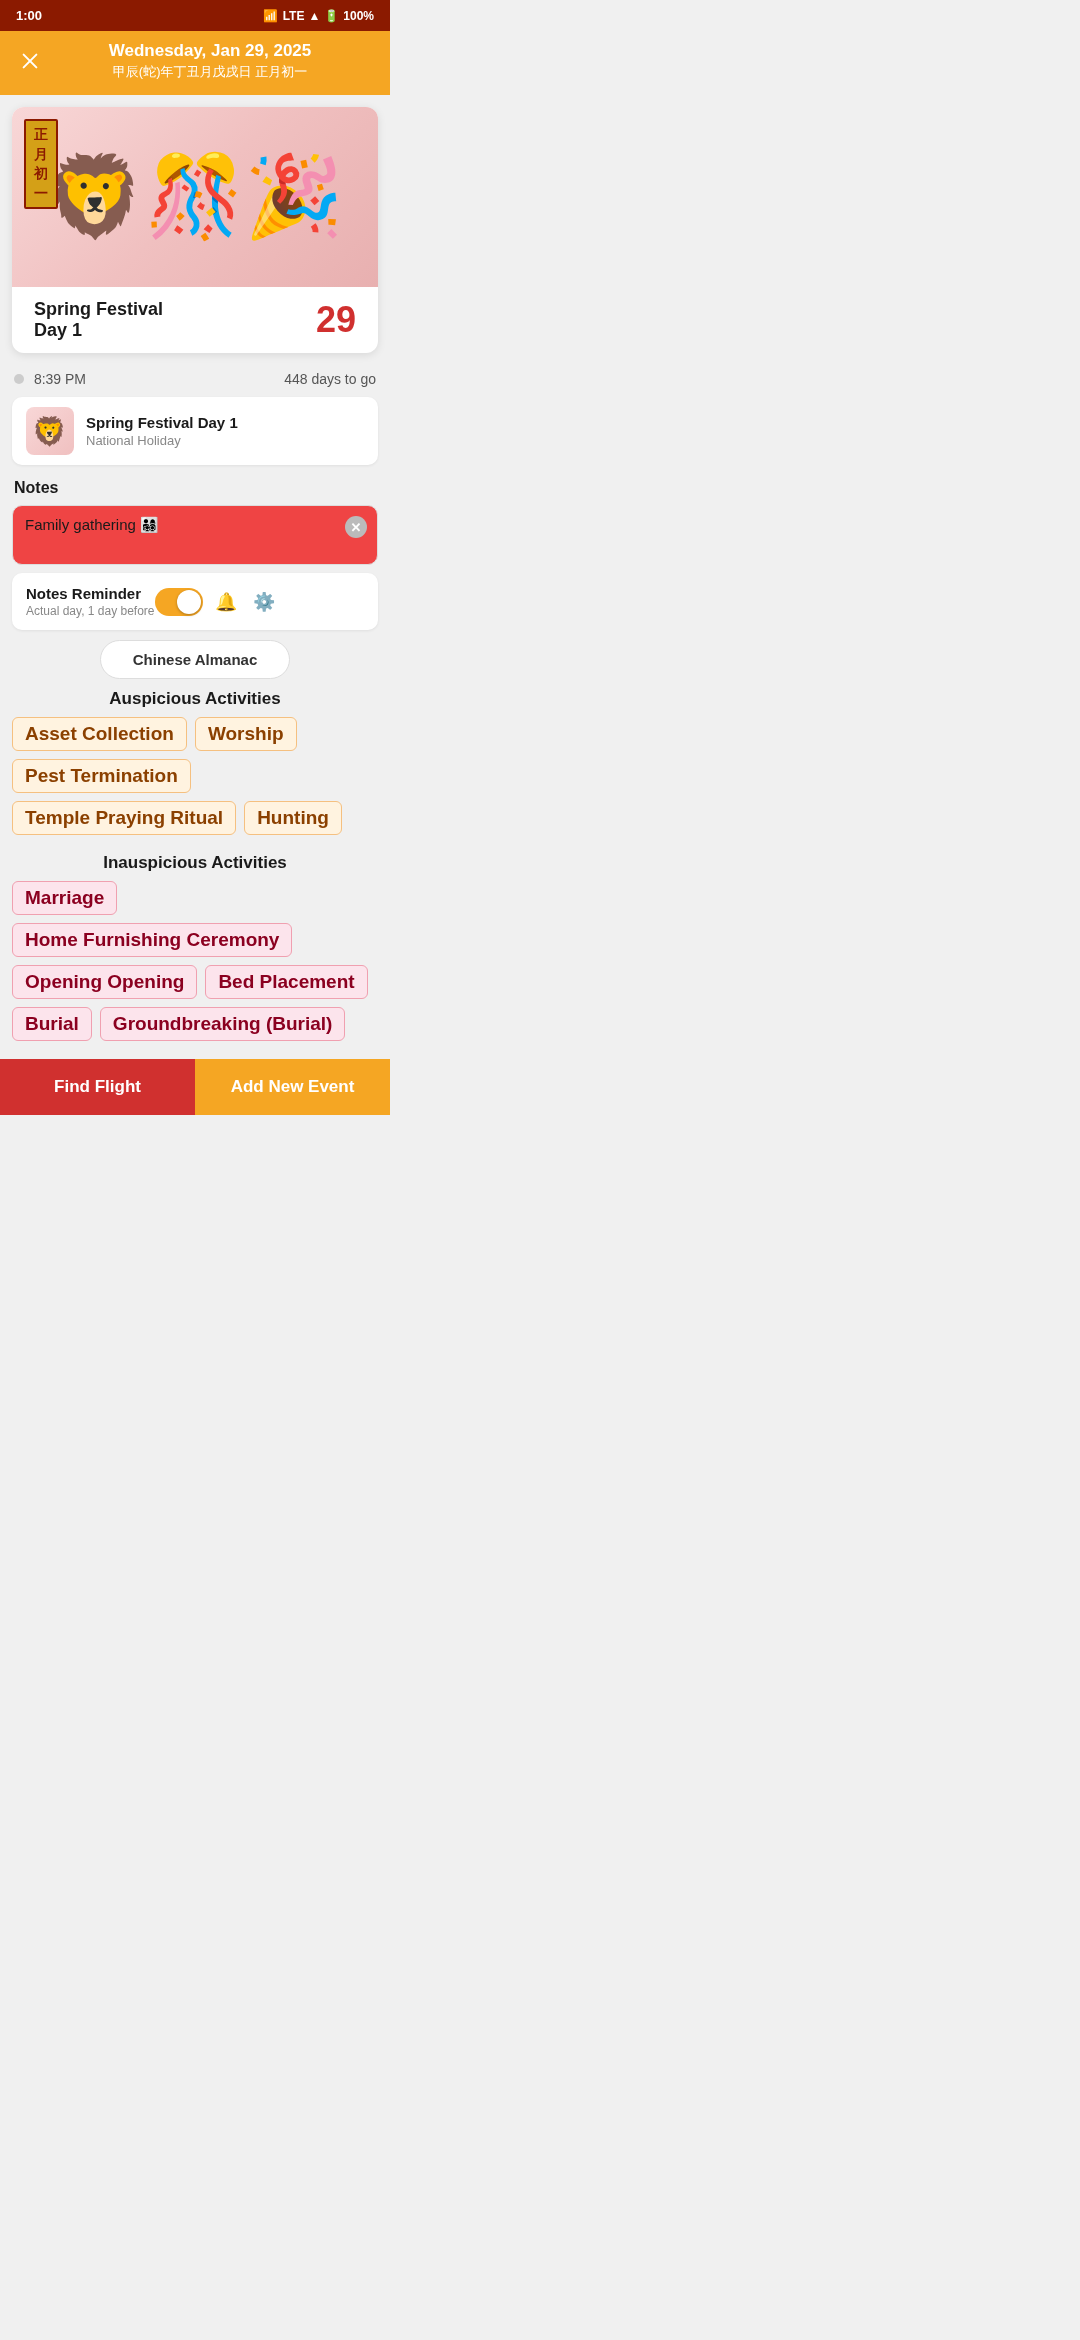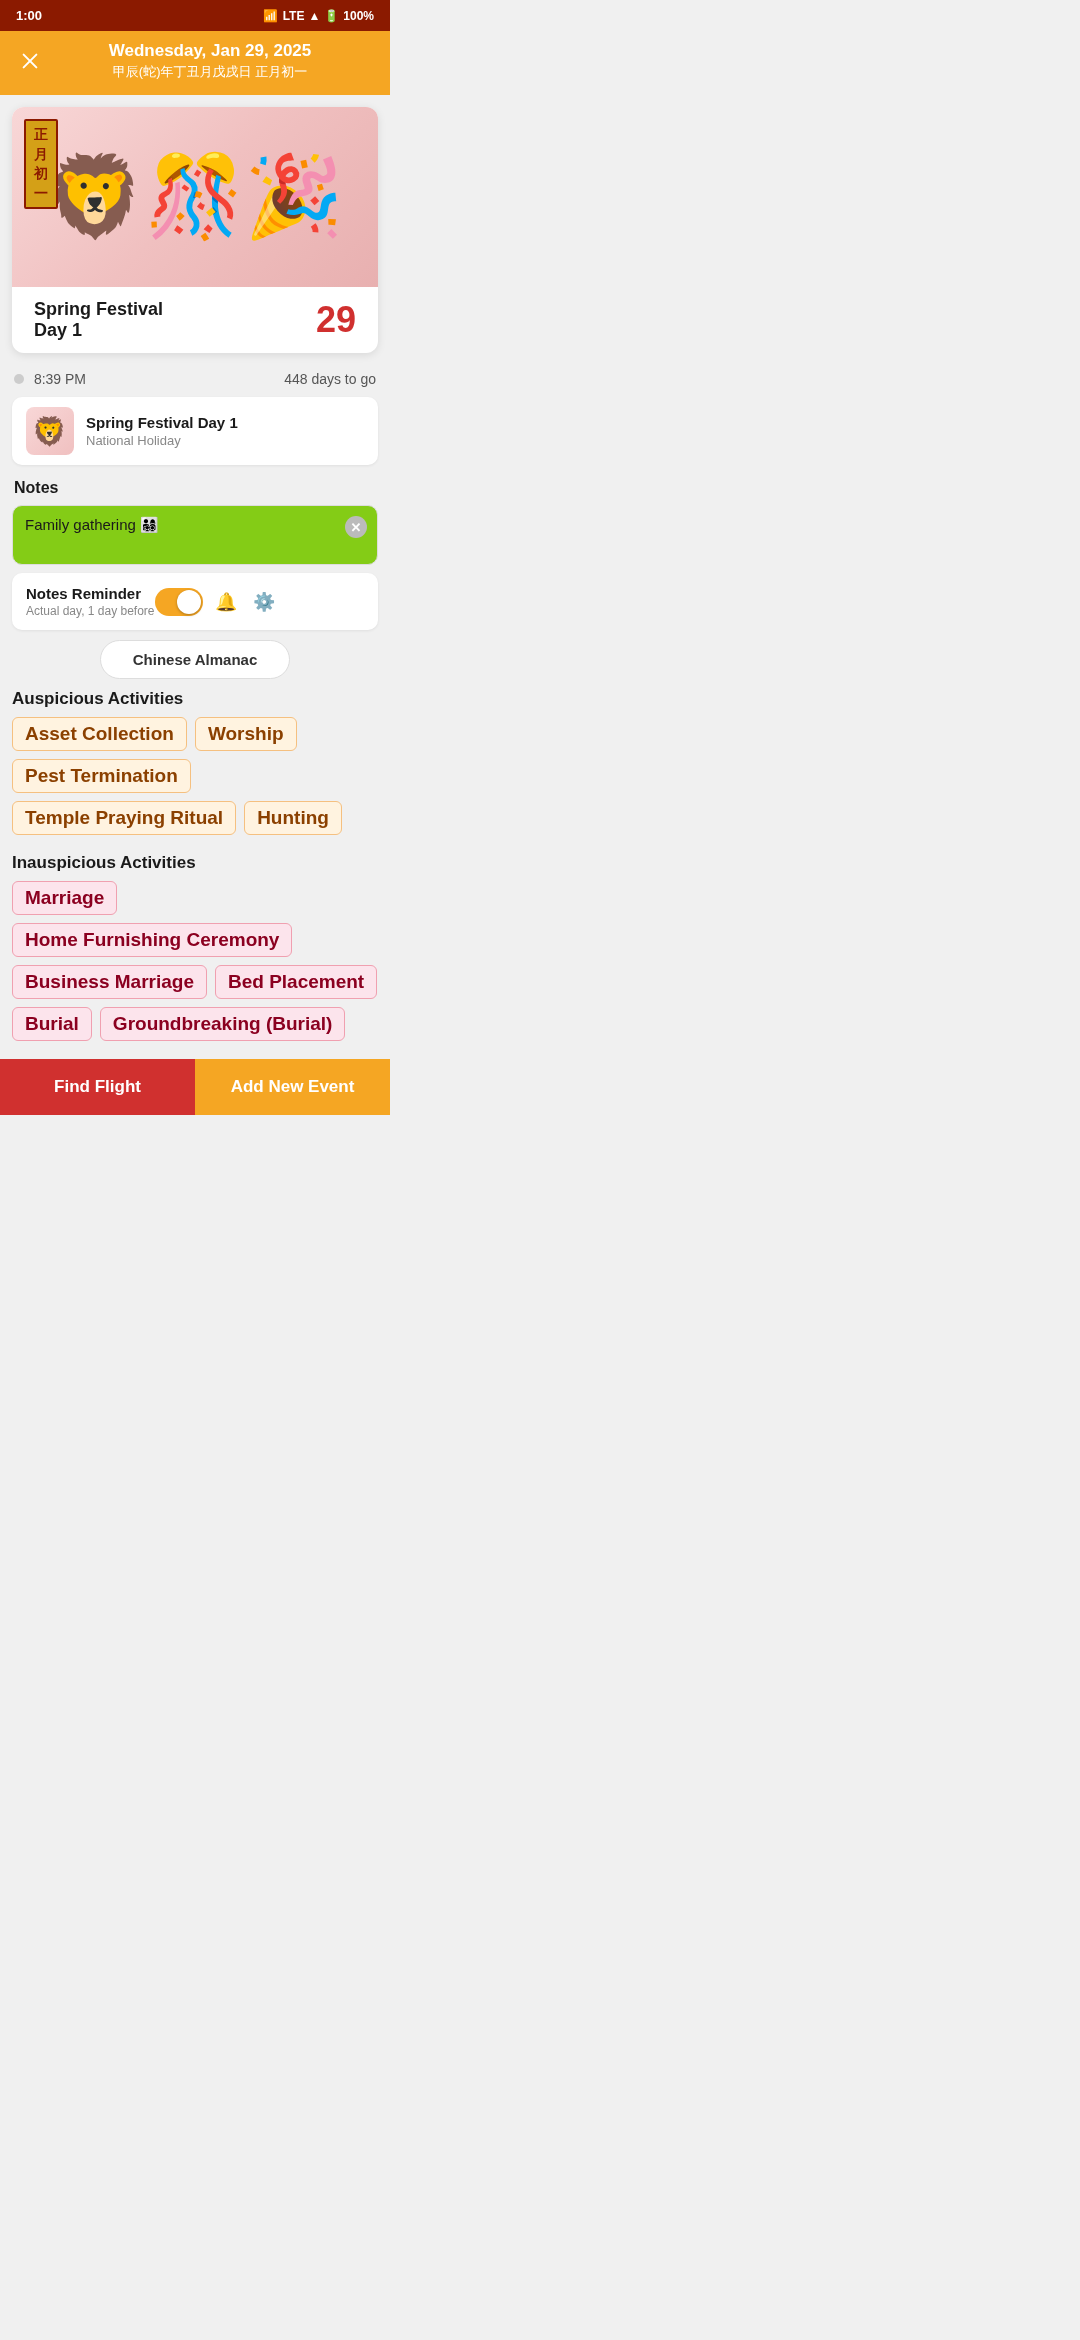--- a/index.html
+++ b/index.html
@@ -168,21 +168,21 @@
 
     
     .section-label {
       padding: 10px 14px 4px 14px;
       font-size: 16px;
       font-weight: 700;
       color: #1a1a1a;
     }
     .notes-input-wrap {
       margin: 4px 12px;
-      background: #84cc16;
+      background: #ef4444;
       border: 1.5px solid #ddd;
       border-radius: 10px;
       padding: 10px 36px 10px 12px;
       position: relative;
       min-height: 60px;
     }
     .notes-text {
       font-size: 15px;
       color: #1a1a1a;
     }
@@ -267,20 +267,21 @@
     }
 
     .activities-section {
       padding: 0 12px 8px 12px;
     }
     .activities-title {
       font-size: 17px;
       font-weight: 800;
       color: #1a1a1a;
       margin: 10px 0 8px 0;
+      text-align: center;
     }
     .tags-wrap {
       display: flex;
       flex-wrap: wrap;
       gap: 8px;
     }
     .tag {
       border-radius: 6px;
       padding: 5px 12px;
       font-size: 19px;
@@ -411,21 +412,21 @@
     <span class="tag tag-auspicious">Temple Praying Ritual</span>
     <span class="tag tag-auspicious">Hunting</span>
   </div>
 </div>
 
 <div class="activities-section">
   <div class="activities-title">Inauspicious Activities</div>
   <div class="tags-wrap">
     <span class="tag tag-inauspicious">Marriage</span>
     <span class="tag tag-inauspicious">Home Furnishing Ceremony</span>
-    <span class="tag tag-inauspicious">Business Marriage</span>
+    <span class="tag tag-inauspicious">Opening Opening</span>
     <span class="tag tag-inauspicious">Bed Placement</span>
     <span class="tag tag-inauspicious">Burial</span>
     <span class="tag tag-inauspicious">Groundbreaking (Burial)</span>
   </div>
 </div>
 
 <div class="bottom-btns">
   <button class="btn-find-flight">Find Flight</button>
   <button class="btn-add-event">Add New Event</button>
 </div>

